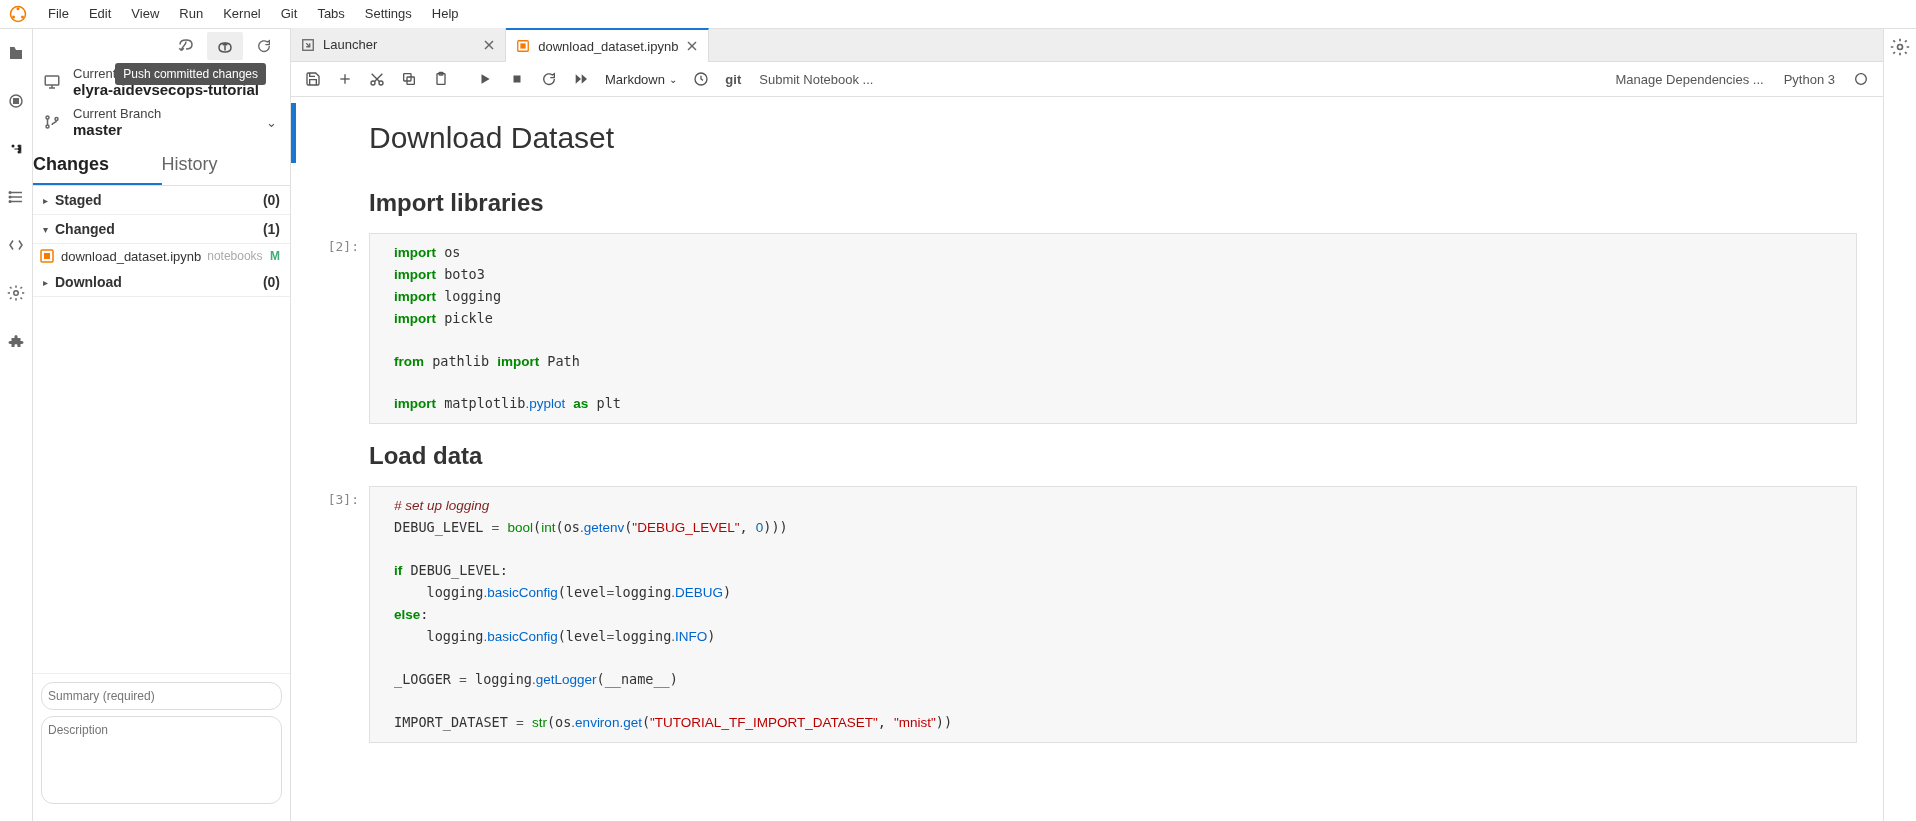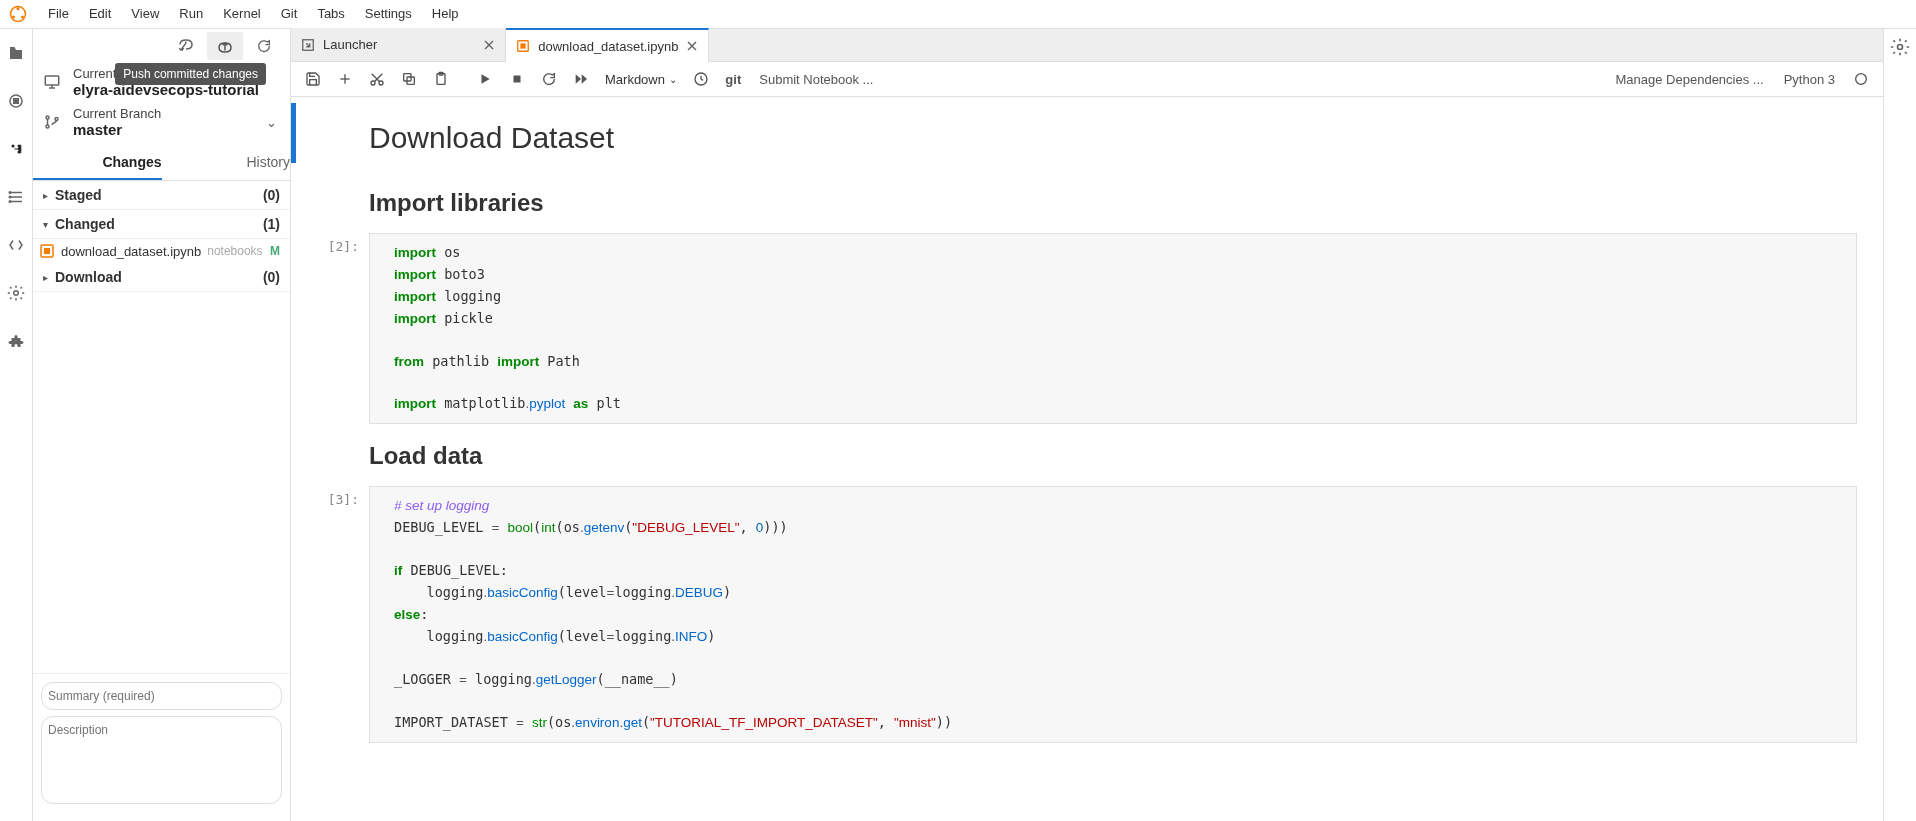--- a/index.html
+++ b/index.html
@@ -26,21 +26,21 @@
 .side-toolbar .tb { width: 36px; height: 28px; display: flex; align-items: center; justify-content: center; border-radius: 2px; cursor: pointer; }
 .side-toolbar .tb.hover { background: #eee; }
 .tooltip { position: absolute; top: 34px; right: 24px; background: #545454; color: #fff; padding: 4px 8px; border-radius: 3px; font-size: 12px; white-space: nowrap; z-index: 10;}
 .repo-row { display: flex; align-items: center; padding: 4px 10px 4px 8px; gap: 10px; }
 .repo-row .picon { width: 22px; color: #666; display:flex; align-items:center; justify-content:center;}
 .repo-row .txt { flex: 1; }
 .repo-row .lbl { font-size: 13px; color: #444; }
 .repo-row .val { font-size: 15px; font-weight: 600; color: #222; }
 .repo-row .chev { width: 14px; color: #555;}
 .gtabs { display: flex; border-bottom: 1px solid #e0e0e0; margin-top: 4px;}
-.gtab { flex: 1; text-align: right; padding: 8px 0; font-size: 14px; color: #666; cursor: pointer; }
+.gtab { flex: 1; text-align: left; padding: 8px 0; font-size: 18px; color: #666; cursor: pointer; }
 .gtab.active { color: #222; font-weight: 600; border-bottom: 2px solid #1976d2; }
 .sections { flex: 1; overflow: auto; }
 .sec-head { display: flex; align-items: center; padding: 6px 10px; border-bottom: 1px solid #eee; font-size: 14px; cursor: pointer;}
 .sec-head .car { width: 8px; margin-right: 4px; font-size: 10px; color: #555;}
 .sec-head .title { flex: 1; font-weight: 600; }
 .sec-head .count { font-weight: 600; }
 .file-row { display: flex; align-items: center; padding: 4px 10px 4px 6px; gap: 6px; font-size: 13px;}
 .file-row .ficon { width:16px; height:16px; }
 .file-row .fname { color: #333; }
 .file-row .fpath { color: #aaa; font-size: 12px; }
@@ -66,21 +66,21 @@
 
 .notebook { flex:1; overflow:auto; padding: 12px 0 20px 0; position:relative;}
 .notebook::-webkit-scrollbar{width:14px;} .notebook::-webkit-scrollbar-thumb{background:#bbb;border-radius:6px;}
 .cell { display:flex; padding: 2px 0; }
 .prompt { width: 78px; text-align: right; padding-right: 10px; font-family: "SFMono-Regular", Menlo, Consolas, monospace; font-size: 13px; color:#888; padding-top:6px;}
 .cellbody { flex:1; padding-right: 26px; }
 .md h1 { font-size: 30px; font-weight: 400; padding: 10px 0 16px 0;}
 .md h2 { font-size: 24px; font-weight: 600; padding: 14px 0 12px 0;}
 .active-bar{position:absolute; left:0; width:5px; background:#1976d2;}
 pre.code { background: #f7f7f7; border: 1px solid #e0e0e0; padding: 8px 24px; font-family: "SFMono-Regular", Menlo, Consolas, monospace; font-size: 13.5px; line-height: 1.55; white-space: pre; overflow-x:auto;}
-.k{color:#080;font-weight:bold;} .s{color:#b00;} .c{color:#8b5cf6;font-style:italic;} .b{color:#080;} .f{color:#06c;} .p{color:#555;} .nb{color:#06a;}
+.k{color:#080;font-weight:bold;} .s{color:#b00;} .c{color:#7f1d1d;font-style:italic;} .b{color:#080;} .f{color:#06c;} .p{color:#555;} .nb{color:#06a;}
 
 
 .rgutter{ width: 33px; border-left:1px solid #e0e0e0; display:flex; flex-direction:column; align-items:center; padding-top:8px;}
 .rgutter .ri{ width:20px; height:20px; color:#666; cursor:pointer;}
 </style>
 </head>
 <body>
 
 <div class="menubar">
   <div class="logo">

